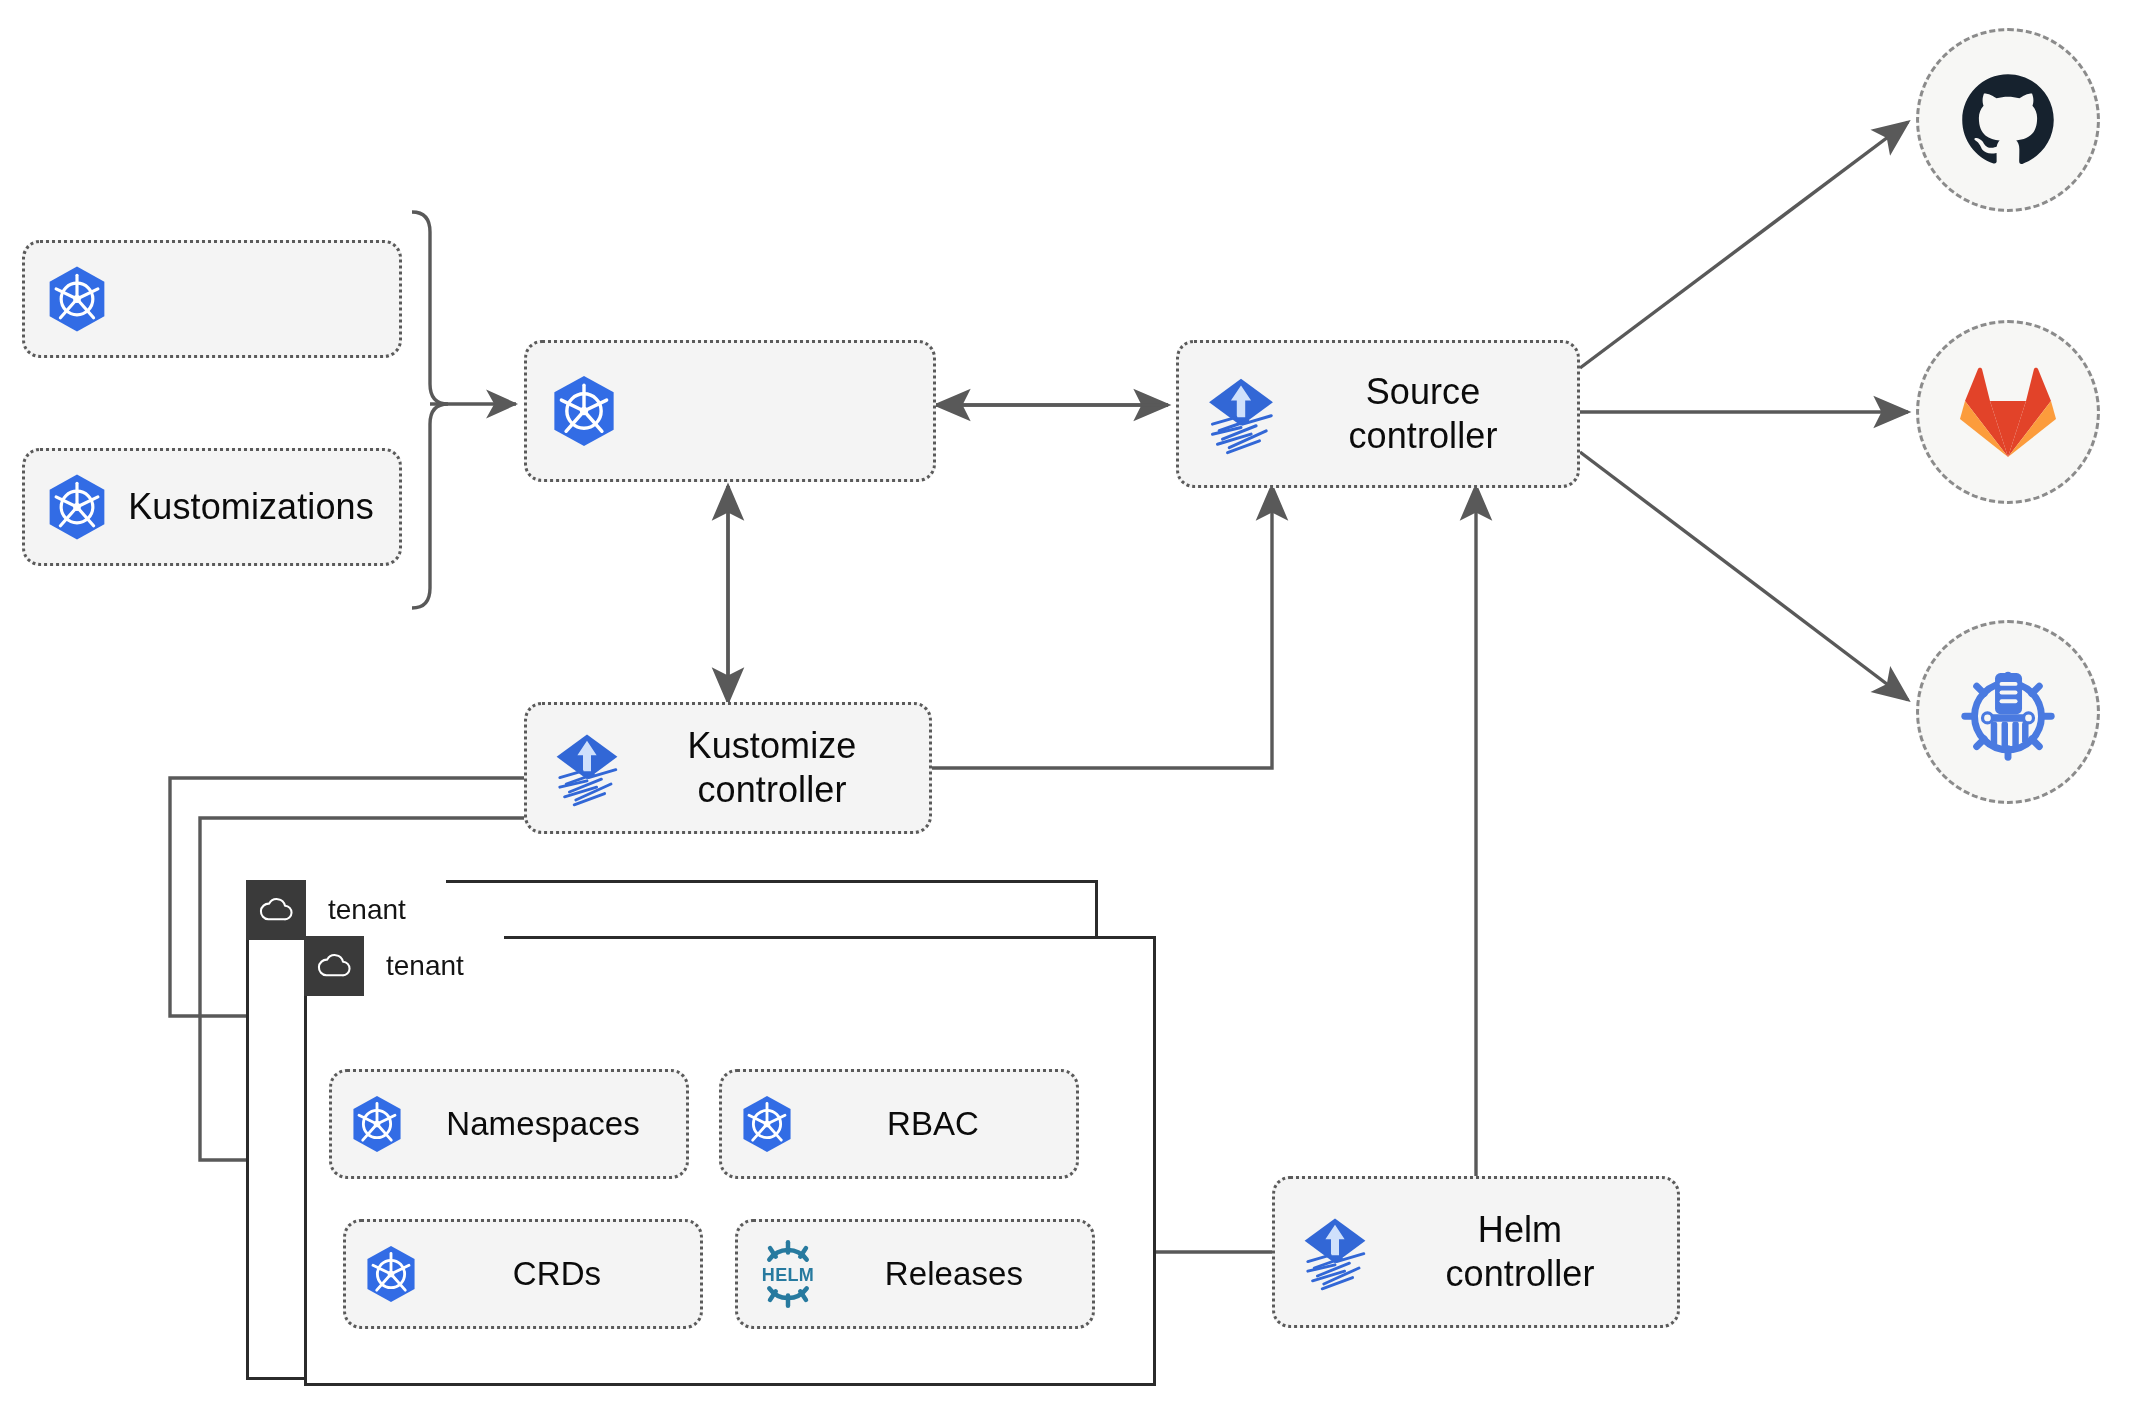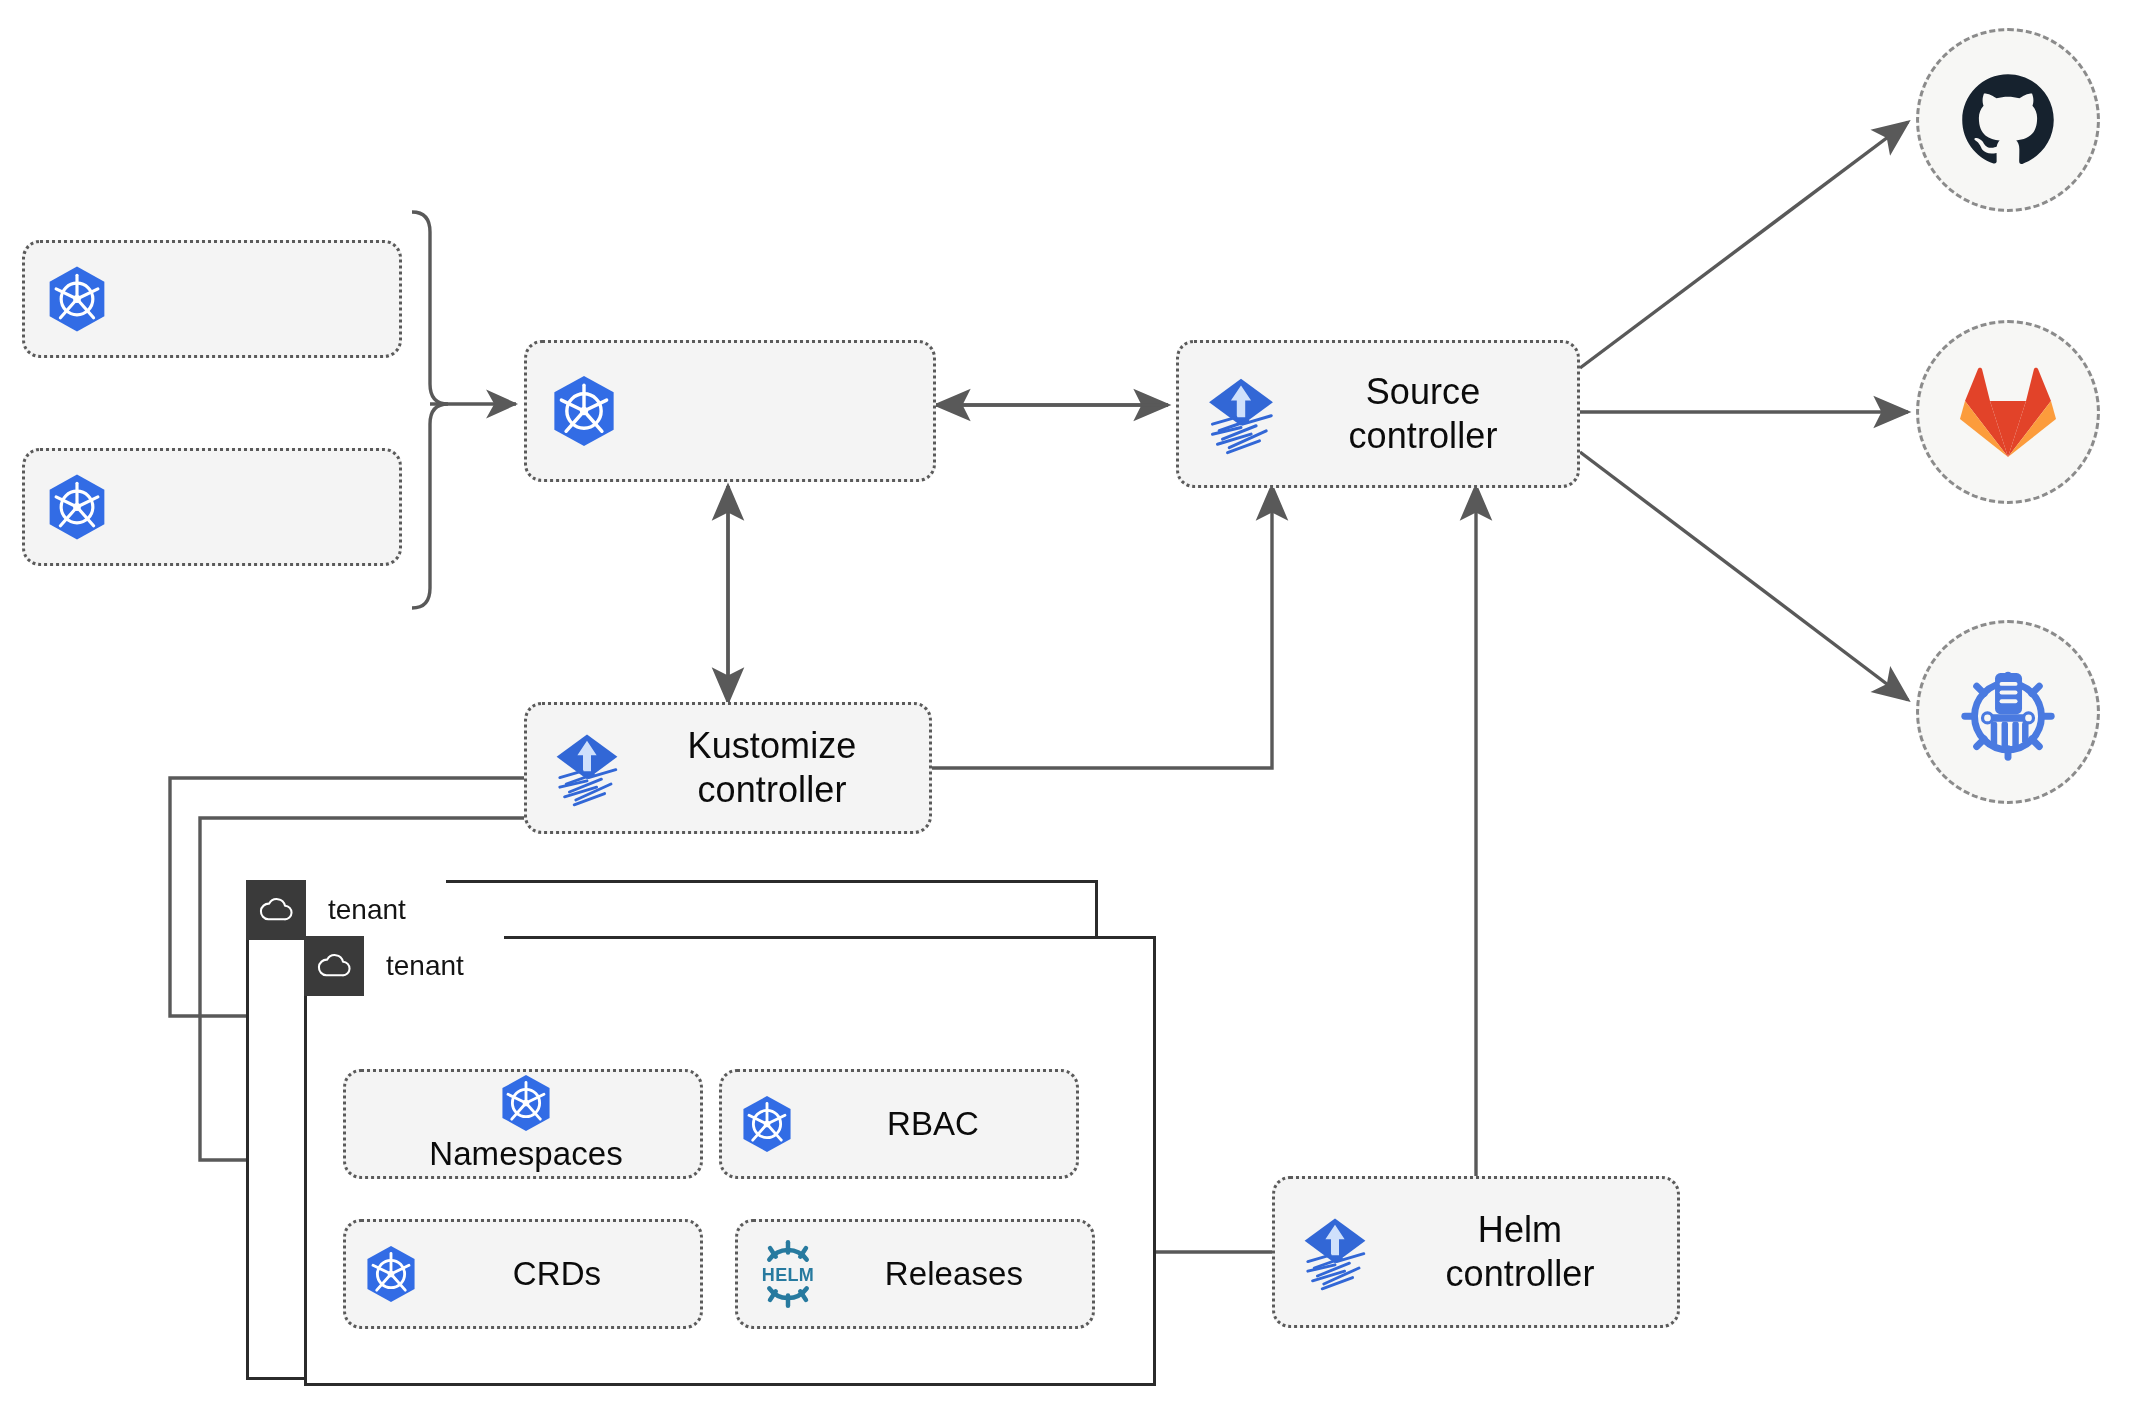--- a/index.html
+++ b/index.html
@@ -123,20 +123,21 @@
           <circle cx="50" cy="50" r="22"></circle>
           <circle cx="50" cy="50" r="5.4" fill="#fff" stroke="none"></circle>
           <line x1="50" y1="50" x2="50" y2="17"></line>
           <line x1="50" y1="50" x2="79" y2="36"></line>
           <line x1="50" y1="50" x2="73" y2="76"></line>
           <line x1="50" y1="50" x2="27" y2="76"></line>
           <line x1="50" y1="50" x2="21" y2="36"></line>
         </g>
       </svg>
     </span>
+    <span class="lbl">Kustomizations</span>
   </div>
 
   <div class="node" style="left:524px;top:340px;width:412px;height:142px;padding:0 14px 0 18px;">
     <span class="ico">
       <svg width="78" height="78" viewBox="0 0 100 100">
         <polygon points="50,5 88,26 88,74 50,95 12,74 12,26" fill="#326ce5"></polygon>
         <g fill="none" stroke="#fff" stroke-width="4.4" stroke-linecap="round">
           <circle cx="50" cy="50" r="22"></circle>
           <circle cx="50" cy="50" r="5.4" fill="#fff" stroke="none"></circle>
           <line x1="50" y1="50" x2="50" y2="17"></line>
@@ -283,21 +284,21 @@
   <div class="tenant" style="left:304px;top:936px;width:852px;height:450px;">
     <div class="bar">
       <span class="badge">
         <svg width="34" height="26" viewBox="0 0 40 28">
           <path d="M11,25 h19 a8,8 0 0 0 0.6,-16 A10,10 0 0 0 12,6.5 A8.4,8.4 0 0 0 11,25 Z" fill="none" stroke="#ffffff" stroke-width="2.4" stroke-linejoin="round"></path>
         </svg>
       </span>
       <span class="tname">tenant</span>
     </div>
 
-    <div class="node sub" style="left:36px;top:130px;width:360px;height:110px;padding:0 8px 0 14px;flex-direction:column;">
+    <div class="node sub" style="left:22px;top:130px;width:360px;height:110px;padding:0 8px 0 14px;">
       <span class="ico">
         <svg width="62" height="62" viewBox="0 0 100 100">
           <polygon points="50,5 88,26 88,74 50,95 12,74 12,26" fill="#326ce5"></polygon>
           <g fill="none" stroke="#fff" stroke-width="4.6" stroke-linecap="round">
             <circle cx="50" cy="50" r="22"></circle>
             <circle cx="50" cy="50" r="5.4" fill="#fff" stroke="none"></circle>
             <line x1="50" y1="50" x2="50" y2="17"></line>
               <line x1="50" y1="50" x2="79" y2="36"></line>
             <line x1="50" y1="50" x2="73" y2="76"></line>
               <line x1="50" y1="50" x2="27" y2="76"></line>

